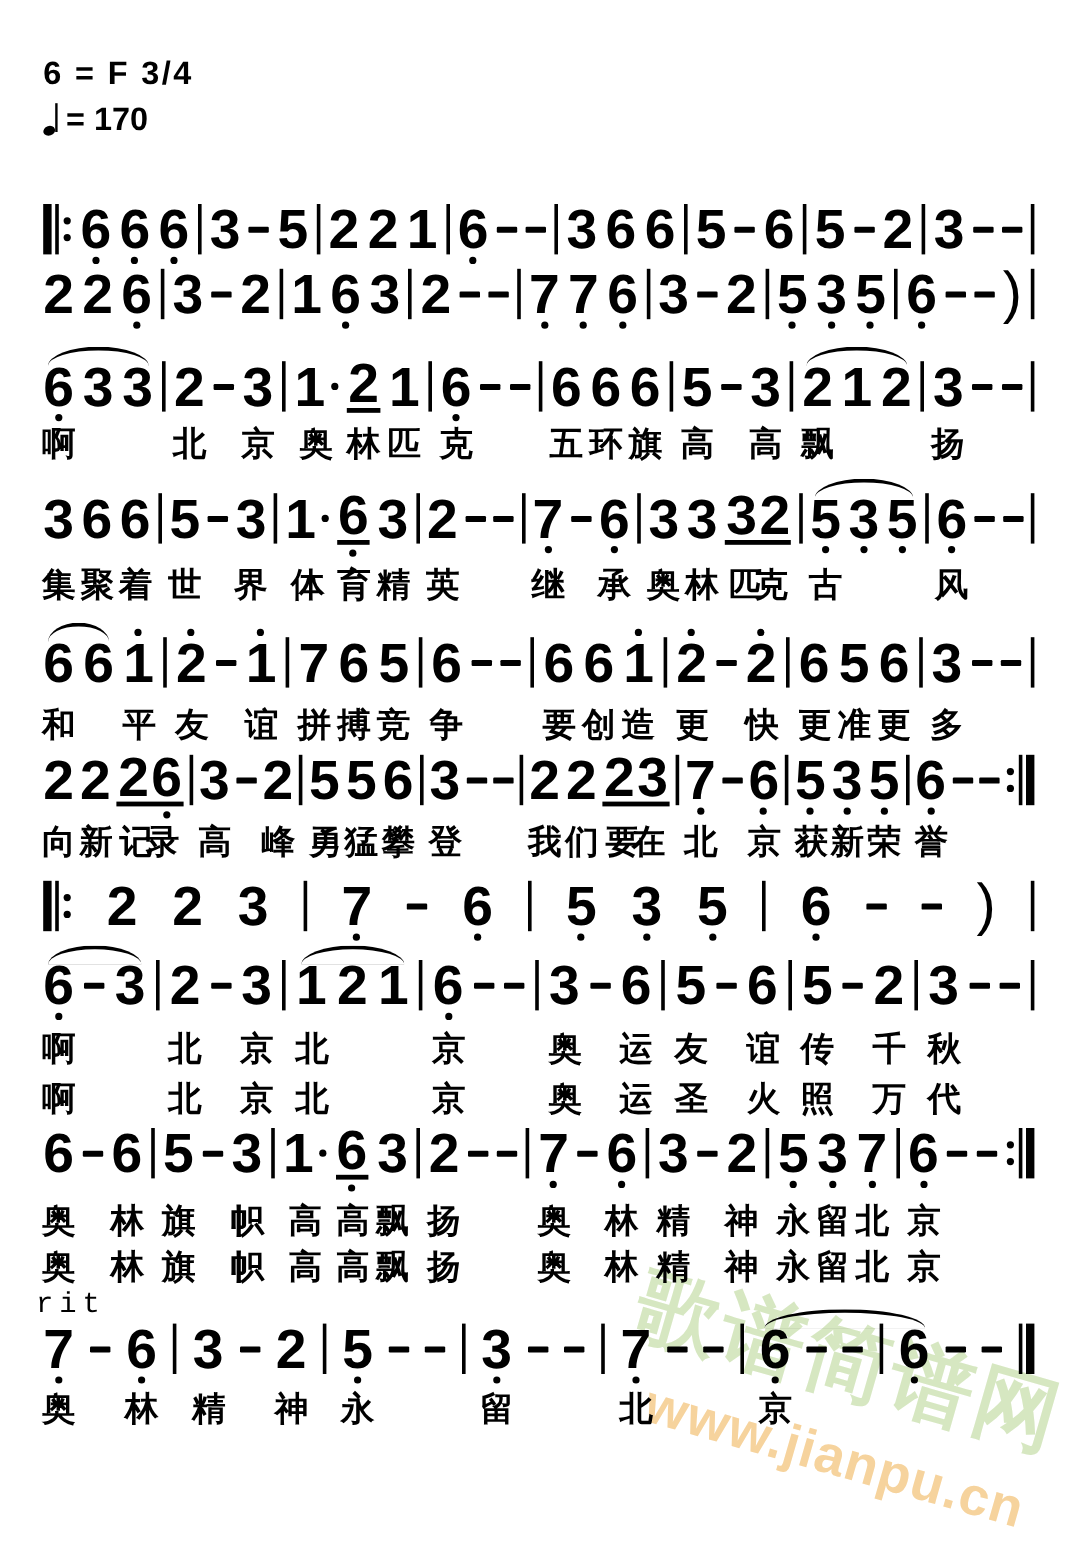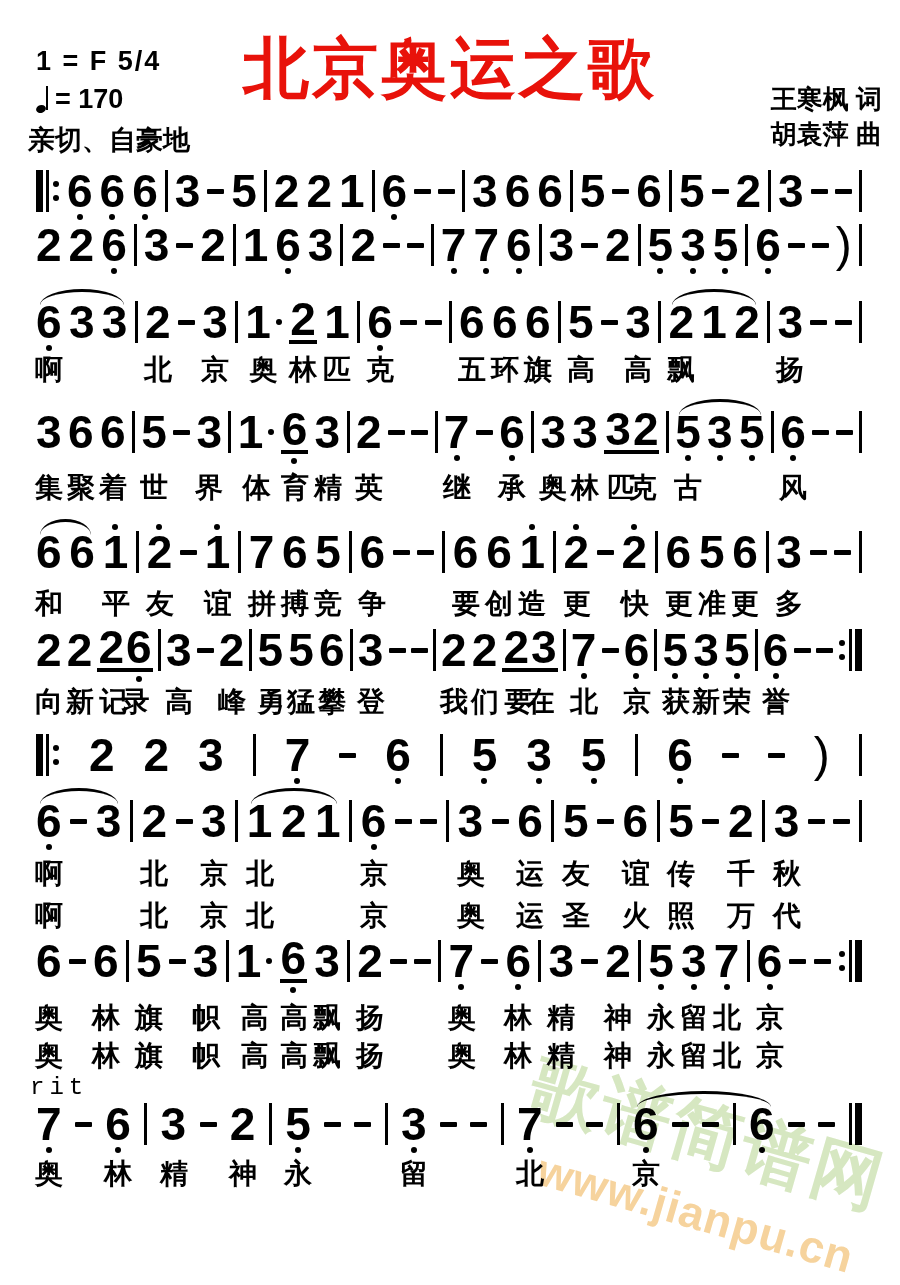--- a/index.html
+++ b/index.html
@@ -46,30 +46,24 @@
   .wm-name { left:545px; top:1040px; font-size:70px; letter-spacing:3px; transform:rotate(16deg); }
   .wm-url  { left:546px; top:1144px; font-size:45px; letter-spacing:1px; transform:rotate(16deg); }
 </style>
 </head>
 <body>
 
 <div id="sheet">
   <div class="wm wm-name" style="color: rgb(214, 231, 193);">歌谱简谱网</div>
   <div class="wm wm-url" style="color: rgb(246, 211, 157);">www.jianpu.cn</div>
 
-  <div class="key-sig">1 = F 5/4</div>
+  <div class="key-sig">6 = F 3/4</div>
   <div class="tempo">
     <span class="qnote"></span>
     <span>= 170</span>
-  </div>
-  <div class="expression">亲切、自豪地</div>
-  <div class="title" style="color: rgb(232, 18, 10);">北京奥运之歌</div>
-  <div class="credits">
-    <div>王寒枫  词</div>
-    <div>胡袁萍  曲</div>
   </div>
 
   <div class="rit">rit</div>
 
   <div id="music">
       <div class="mline" style="top: 161px;">
         <span class="tok bargroup">
           <span class="bar thick"></span>
           <span class="bar"></span>
           <span class="rcolon">

